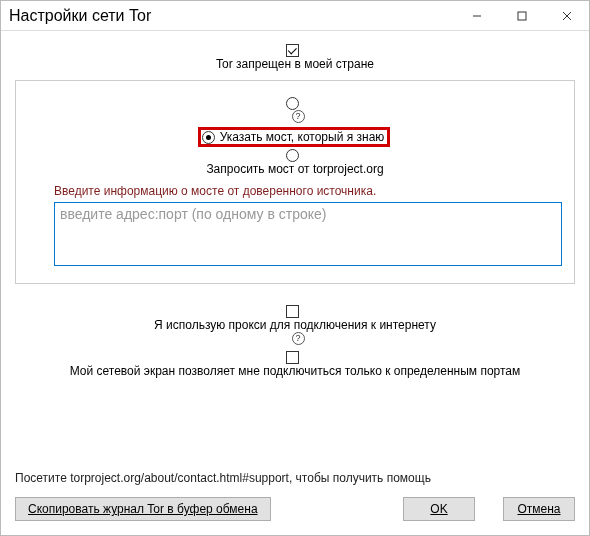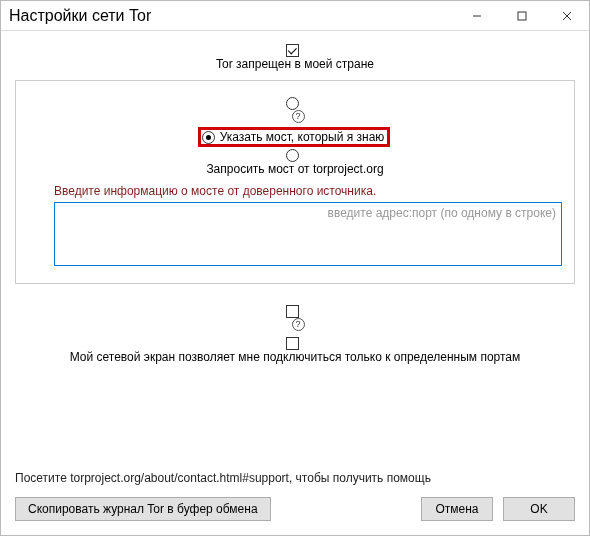--- a/index.html
+++ b/index.html
@@ -112,36 +112,36 @@
     color:#7f1d1d;
   }
   .bridge-textarea {
     margin-left:26px;
     width: calc(100% - 26px);
     height:64px;
     border:1px solid #0078d7;
     outline:none;
     resize:none;
     font-family: inherit;
-    font-size:12px;
+    font-size:14px;
     padding:3px 5px;
     color:#000;
-    text-align:right;
   }
   .bridge-textarea::placeholder { color:#999; }
   .midgap { height:18px; }
   .flexspacer { flex:1; }
   .visit-line {
     margin:8px 0 12px 0;
     color:#222;
   }
   .footer {
     display:flex;
     align-items:center;
-    gap:10px;
+    gap:28px;
+    text-decoration:underline;
   }
   .btn {
     border:1px solid #adadad;
     background:#e1e1e1;
     padding:4px 10px;
     font-family:inherit;
     font-size:12px;
     min-width:72px;
     text-align:center;
     cursor:default;
@@ -206,33 +206,34 @@
 
       <div class="subtext">Введите информацию о мосте от доверенного источника.</div>
 
       <textarea class="bridge-textarea" placeholder="введите адрес:порт (по одному в строке)" style=""></textarea>
     </div>
 
     <div class="midgap"></div>
 
     <div class="row">
       <span class="cb"></span>
+      <label>Я использую прокси для подключения к интернету</label>
       <span class="help-icon">?</span>
     </div>
 
     <div class="row">
       <span class="cb"></span>
       <label>Мой сетевой экран позволяет мне подключиться только к определенным портам</label>
     </div>
 
     <div class="flexspacer"></div>
 
     <div class="visit-line">Посетите torproject.org/about/contact.html#support, чтобы получить помощь</div>
 
     <div class="footer">
       <button class="btn copy">Скопировать журнал Tor в буфер обмена</button>
       <div style="flex:1"></div>
+      <button class="btn">OK</button>
       <button class="btn">Отмена</button>
-      <button class="btn">OK</button>
     </div>
 
   </div>
 </div>
 
 </body></html>

